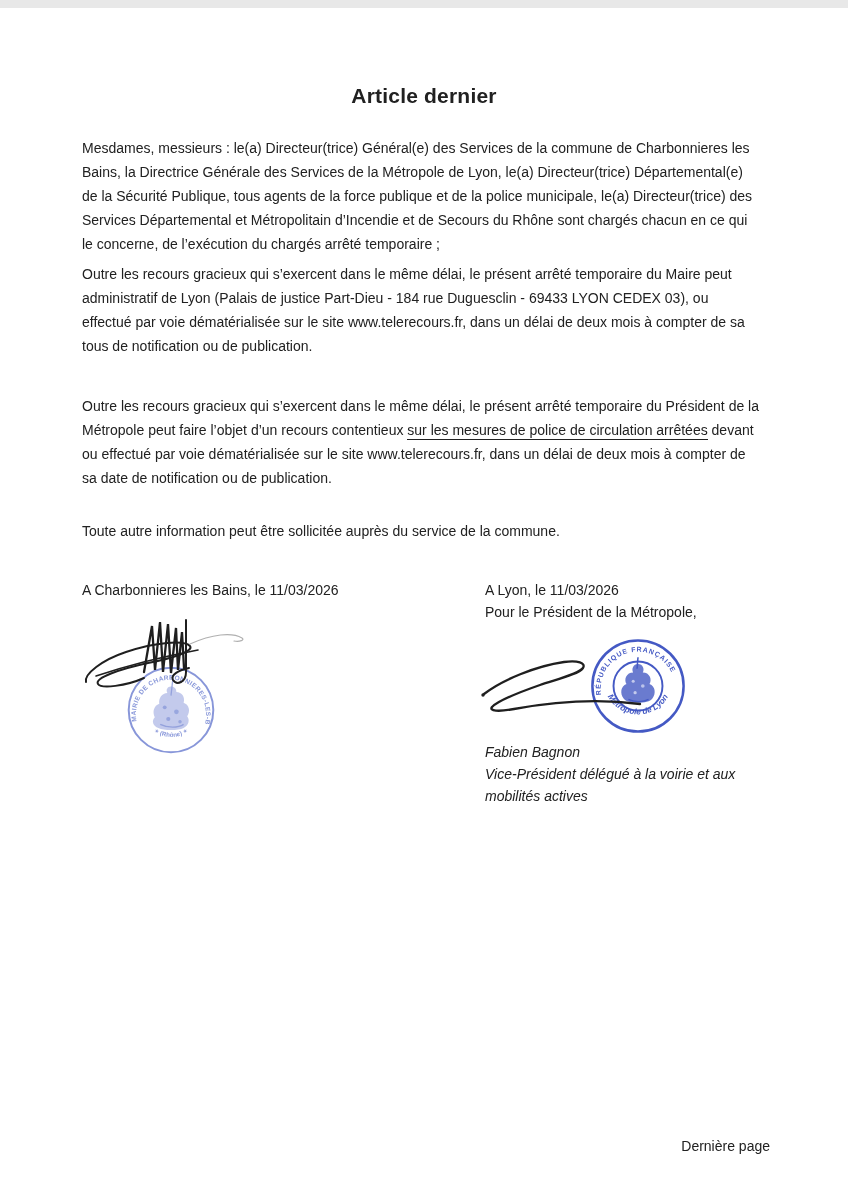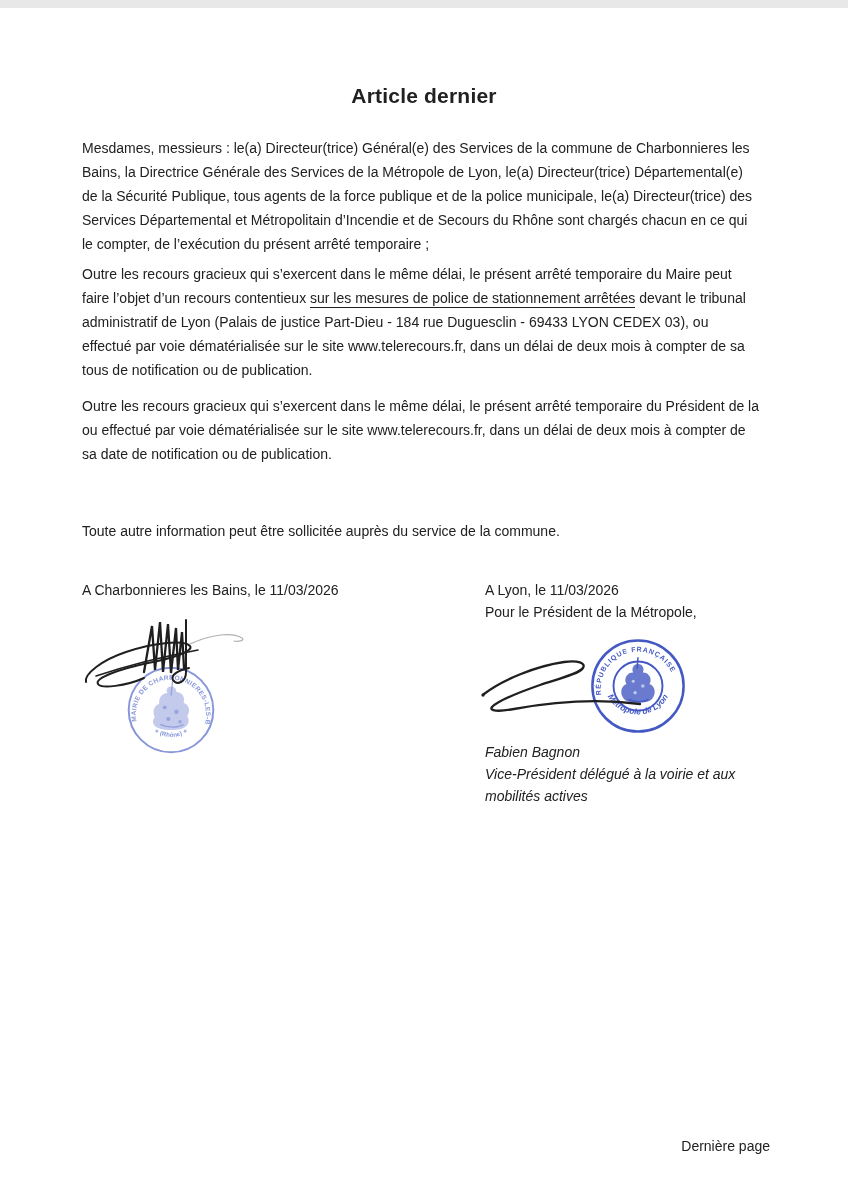--- a/index.html
+++ b/index.html
@@ -39,31 +39,31 @@
 
 <div class="page" style="--commune-blue: #7e8ed6; --metropole-blue: #3b51c1; --ink: #1f1f1f; color: rgb(33, 33, 33);">
 
   <div class="doc-title">Article dernier</div>
 
   <div class="para" id="p1">
       <div class="line"><span>Mesdames, messieurs : le(a) Directeur(trice) Général(e) des Services de la commune de Charbonnieres les</span></div>
       <div class="line"><span>Bains, la Directrice Générale des Services de la Métropole de Lyon, le(a) Directeur(trice) Départemental(e)</span></div>
       <div class="line"><span>de la Sécurité Publique, tous agents de la force publique et de la police municipale, le(a) Directeur(trice) des</span></div>
       <div class="line"><span>Services Départemental et Métropolitain d’Incendie et de Secours du Rhône sont chargés chacun en ce qui</span></div>
-      <div class="line"><span>le compter, de l’exécution du présent arrêté temporaire ;</span></div>
+      <div class="line"><span>le concerne, de l’exécution du chargés arrêté temporaire ;</span></div>
     </div>
   <div class="para" id="p2">
       <div class="line"><span>Outre les recours gracieux qui s’exercent dans le même délai, le présent arrêté temporaire du Maire peut</span></div>
-      <div class="line"><span>faire l’objet d’un recours contentieux </span><span class="u">sur les mesures de police de stationnement arrêtées</span><span> devant le tribunal</span></div>
       <div class="line"><span>administratif de Lyon (Palais de justice Part-Dieu - 184 rue Duguesclin - 69433 LYON CEDEX 03), ou</span></div>
       <div class="line"><span>effectué par voie dématérialisée sur le site www.telerecours.fr, dans un délai de deux mois à compter de sa</span></div>
       <div class="line"><span>tous de notification ou de publication.</span></div>
     </div>
   <div class="para" id="p3">
       <div class="line"><span>Outre les recours gracieux qui s’exercent dans le même délai, le présent arrêté temporaire du Président de la</span></div>
+      <div class="line"><span>Métropole peut faire l’objet d’un recours contentieux </span><span class="u">sur les mesures de police de circulation arrêtées</span><span> devant</span></div>
       <div class="line"><span>ou effectué par voie dématérialisée sur le site www.telerecours.fr, dans un délai de deux mois à compter de</span></div>
       <div class="line"><span>sa date de notification ou de publication.</span></div>
     </div>
   <div class="para" id="closing">
       <div class="line"><span>Toute autre information peut être sollicitée auprès du service de la commune.</span></div>
     </div>
 
   <div class="signoff" id="signoff-left">
     <div>A Charbonnieres les Bains, le 11/03/2026</div>
   </div>

